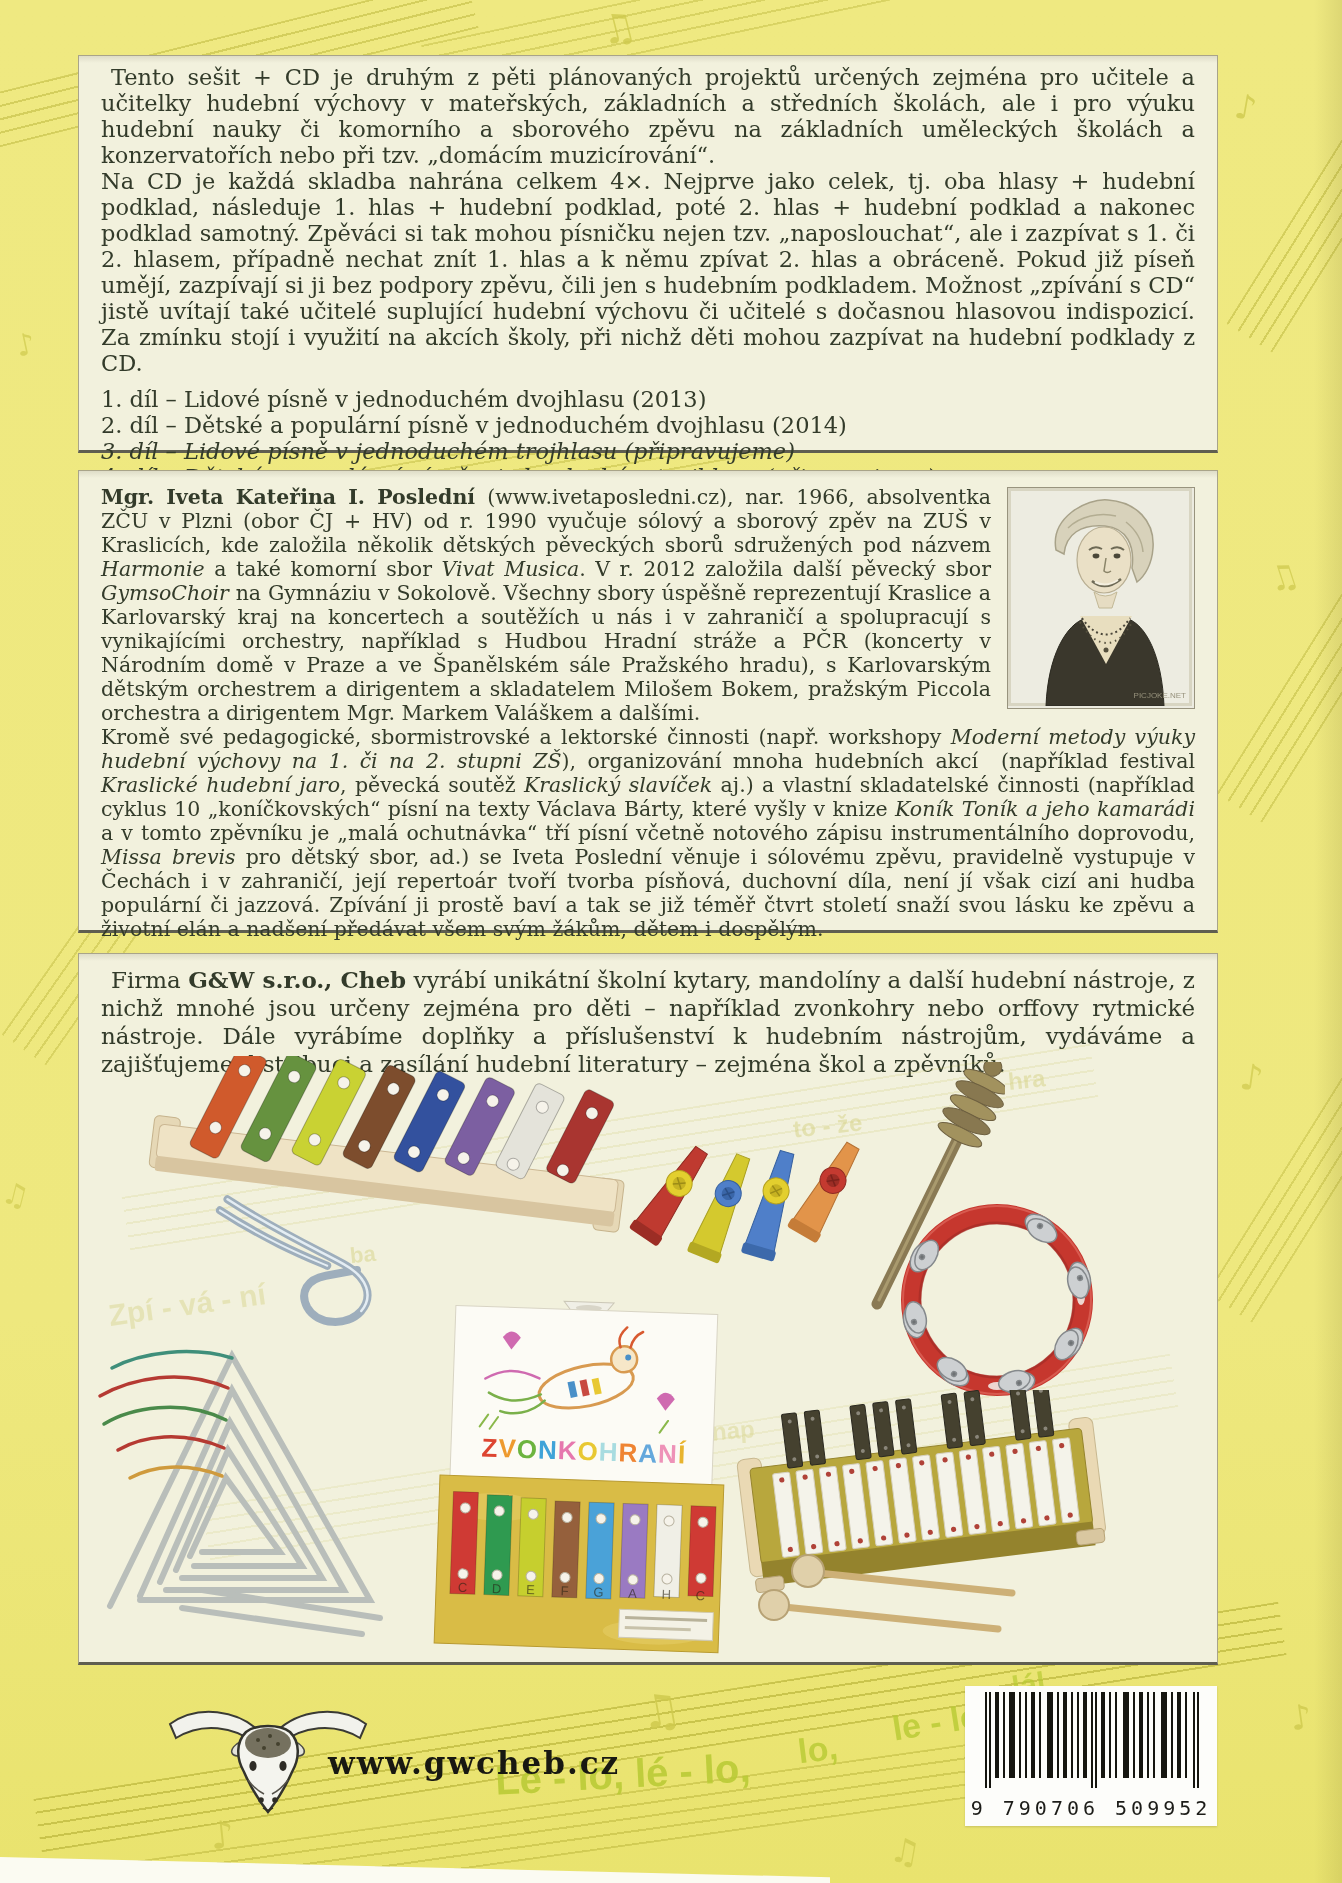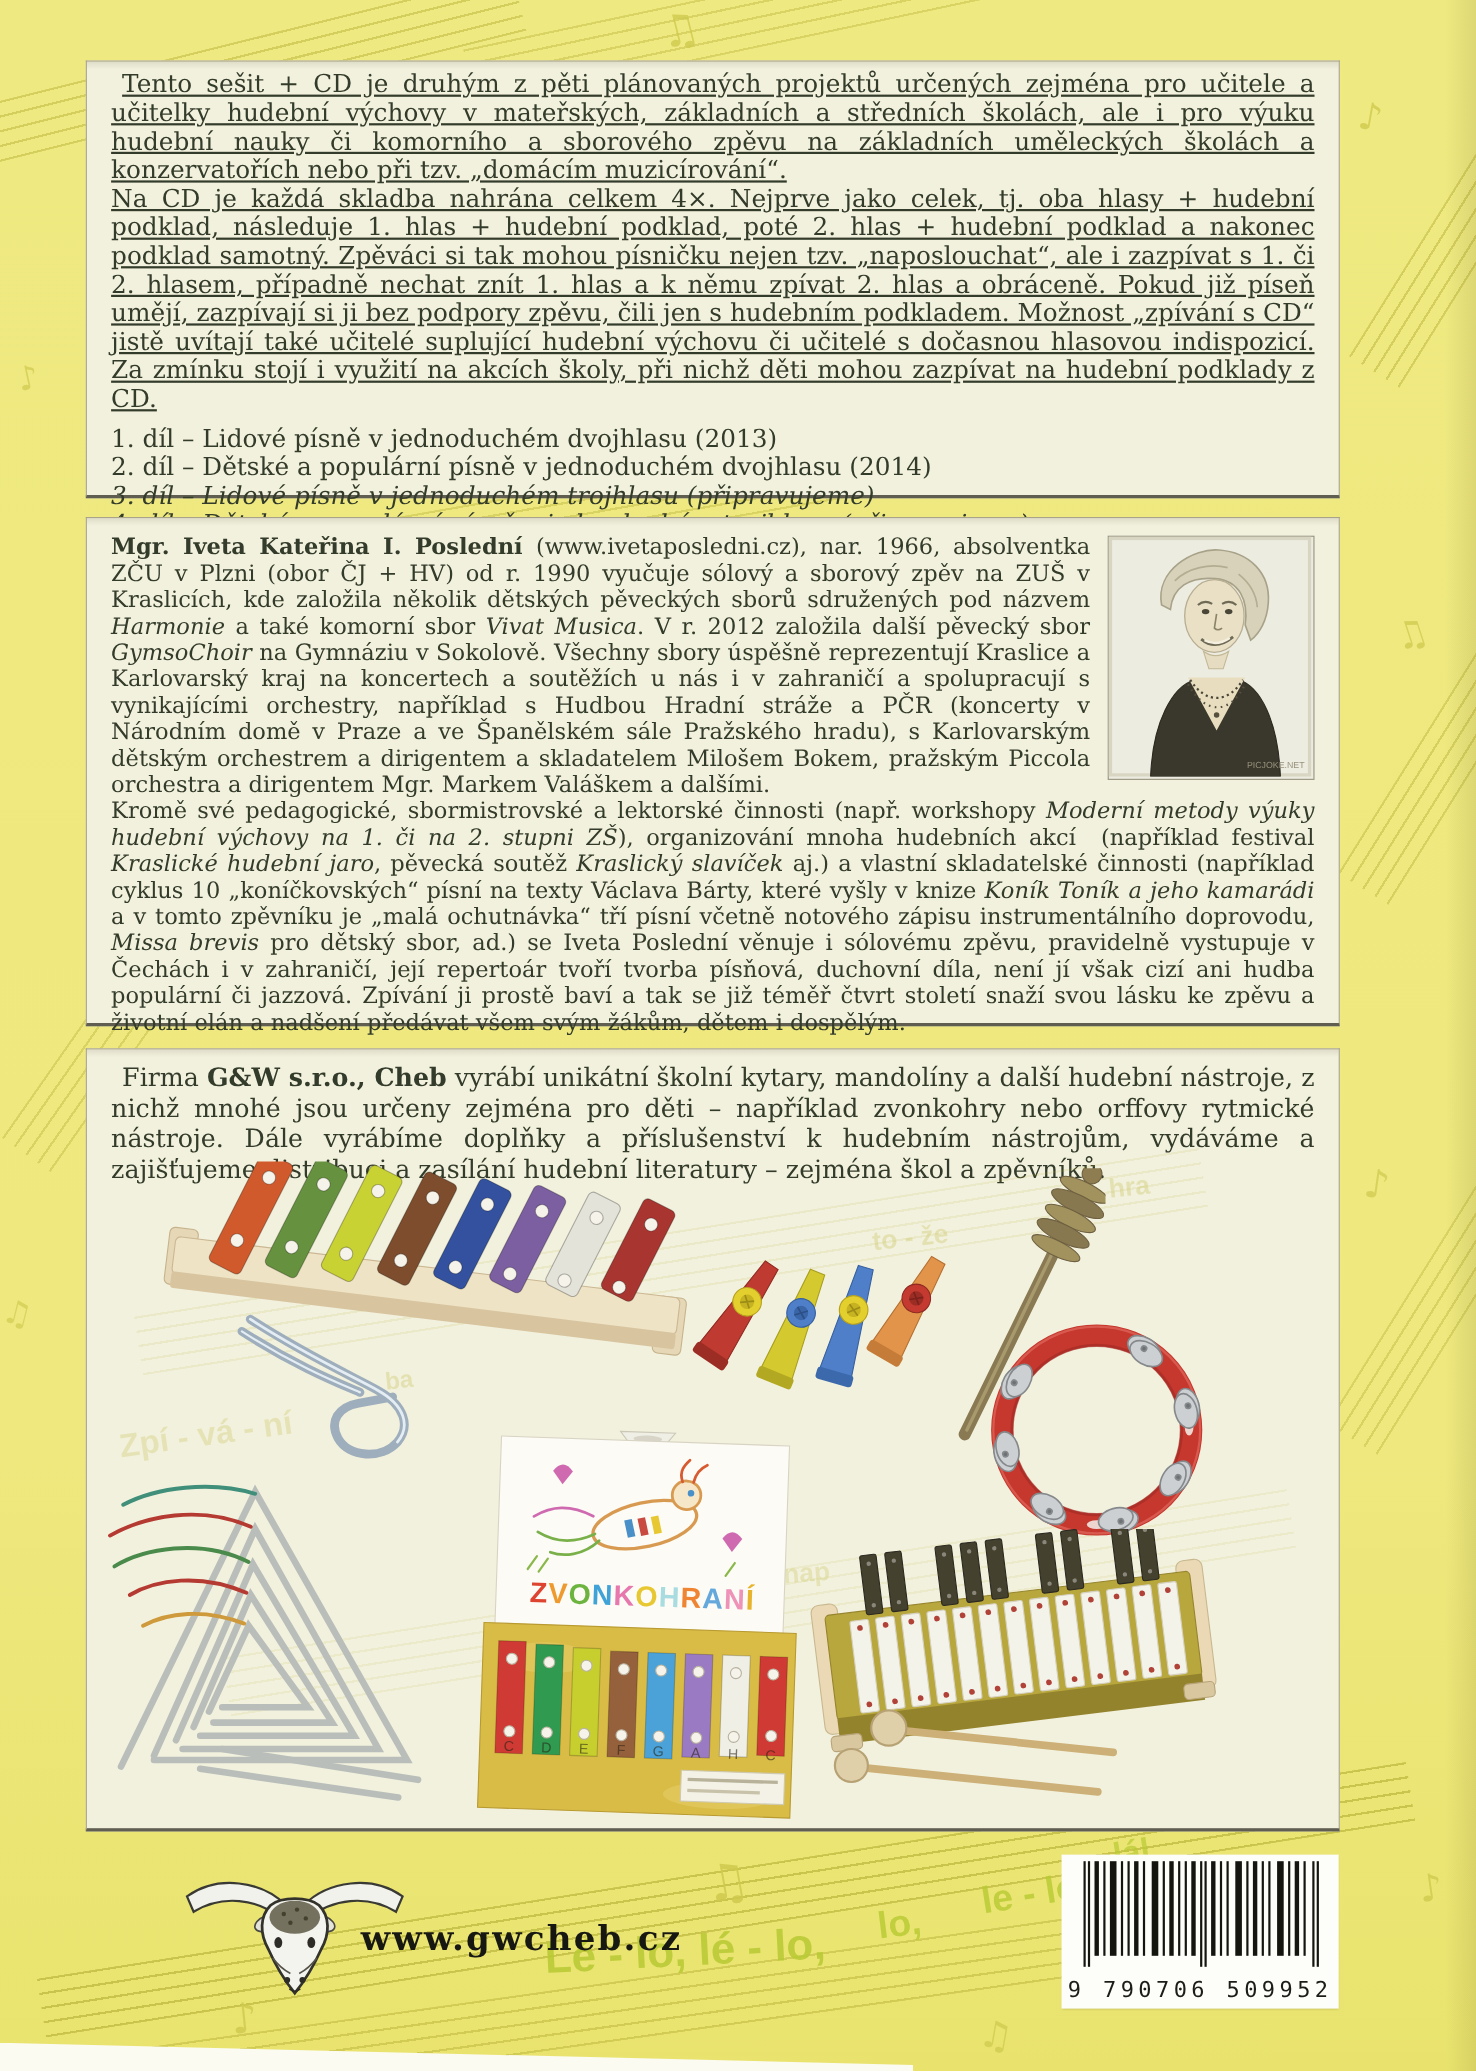--- a/index.html
+++ b/index.html
@@ -17,21 +17,21 @@
               background:linear-gradient(90deg,rgba(0,0,0,0),rgba(90,82,20,.12));z-index:5;}
 
   .panel{position:absolute;left:78px;width:1140px;box-sizing:border-box;
          background:#f2f1dd;border:1px solid #a9a489;border-bottom:3px solid #5f5e50;
          background-image:linear-gradient(180deg,rgba(120,115,90,.16),rgba(120,115,90,0) 7px);
          z-index:1;}
   #panel-intro{top:55px;height:398px;padding:8px 22px;}
   #panel-bio{top:470px;height:463px;padding:14px 22px;}
   #panel-company{top:953px;height:712px;padding:12px 22px;}
 
-  .intro-text{font-size:22.5px;line-height:26px;text-align:justify;margin:0;text-decoration:underline;}
+  .intro-text{font-size:22.5px;line-height:26px;text-align:justify;margin:0;}
   .indent{text-indent:10px;}
   .ed-row{display:flex;margin-top:10px;font-size:22.5px;line-height:26px;}
   .ed-label{white-space:nowrap;margin-right:16px;}
   .ed-list{flex:1;}
   .ed-item{white-space:nowrap;}
   .it{font-style:italic;}
   b,.bold{font-weight:bold;}
 
   .bio-text{font-size:20.5px;line-height:24px;text-align:justify;white-space:pre-wrap;margin:0;}
   .portrait{float:right;width:186px;height:220px;margin:2px 0 8px 16px;border:1px solid #98937e;

